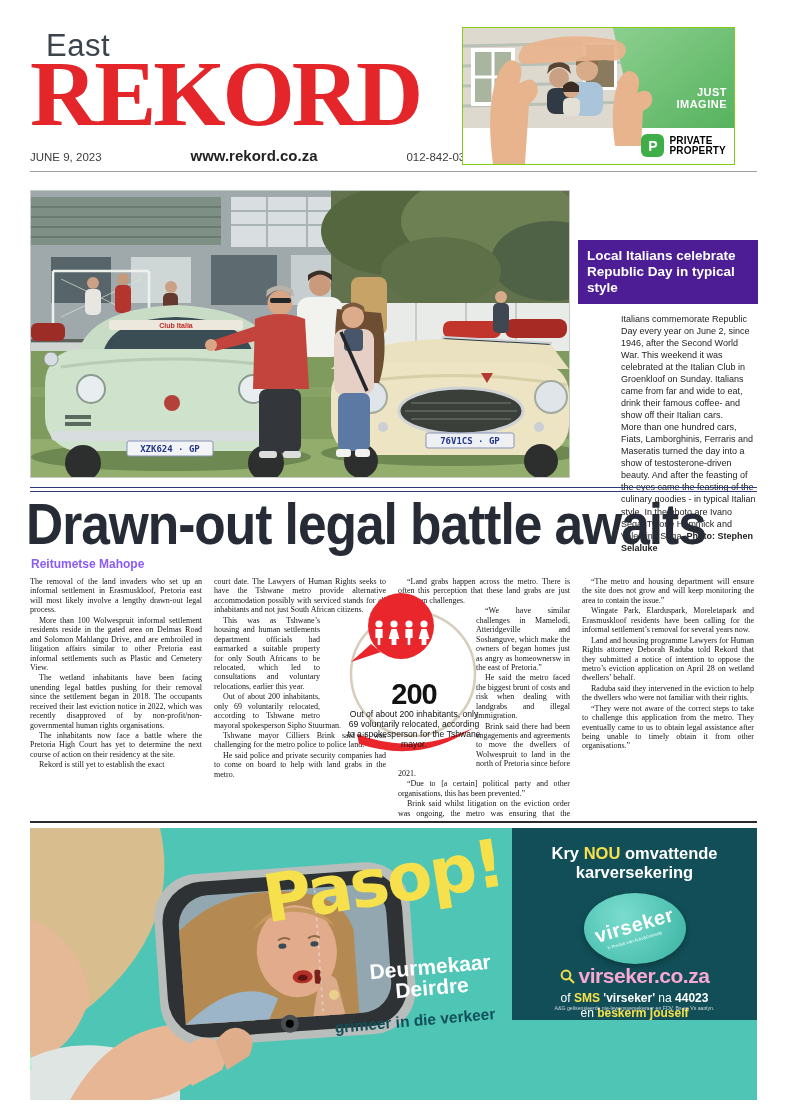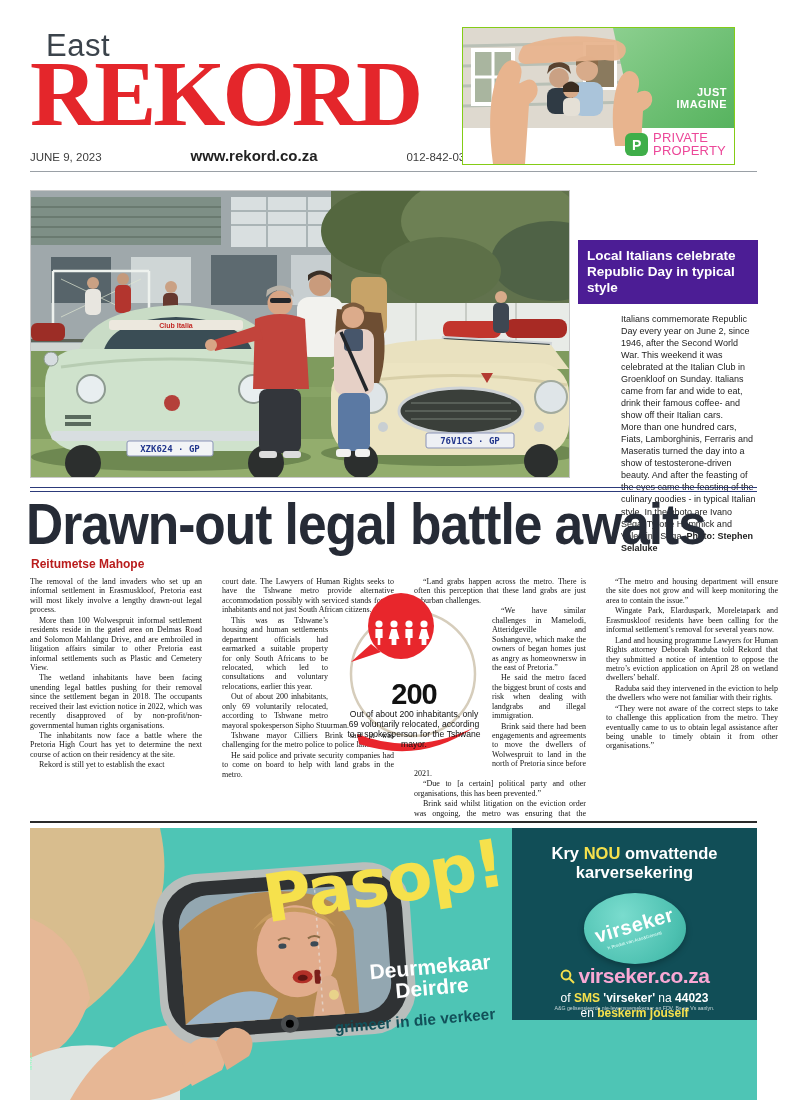--- a/index.html
+++ b/index.html
@@ -13,35 +13,35 @@
   .info-row{position:absolute;left:30px;top:147px;width:448px;display:flex;justify-content:space-between;align-items:baseline;}
   .info-date,.info-phone{font-size:11.5px;color:#3c3c3c;}
   .info-url{font-size:15px;font-weight:bold;color:#222;}
   .rule{position:absolute;left:30px;width:727px;border-top:1px solid #9aa0a6;}
   
   .pp-ad{position:absolute;left:462px;top:27px;width:271px;height:136px;border:1px solid #84cc16;overflow:hidden;background:#fff;}
   .pp-just{position:absolute;right:7px;top:58px;text-align:right;color:#fff;font-weight:bold;font-size:11px;line-height:1.12;letter-spacing:.5px;}
   .pp-logo{position:absolute;right:8px;bottom:7px;display:flex;align-items:center;gap:5px;}
   .pp-badge{width:23px;height:23px;border-radius:6px;background:#3fae49;color:#fff;font-weight:bold;font-size:14px;
         display:flex;align-items:center;justify-content:center;}
-  .pp-name{font-size:13px;font-weight:normal;color:#ec4899;line-height:.95;letter-spacing:.2px;}
+  .pp-name{font-size:10px;font-weight:bold;color:#000000;line-height:.95;letter-spacing:.2px;}
   
   .main-photo{position:absolute;left:30px;top:190px;width:540px;height:288px;border:1px solid #c9c9c9;box-sizing:border-box;overflow:hidden;}
   
   .sidebar{position:absolute;left:578px;top:240px;width:180px;}
   .side-title{background:#4c1d95;color:#fff;font-size:13.5px;font-weight:bold;line-height:1.18;padding:8px 9px;}
   .side-body{margin-top:9px;font-size:9px;line-height:1.34;color:#1d1d1d;margin-left:43px;}
   .side-body p{margin:0;}
   
   .double-rule{position:absolute;left:30px;top:487px;width:727px;height:3px;border-top:1.5px solid #2c3a7a;border-bottom:1.5px solid #2c3a7a;}
   .headline{position:absolute;left:26px;top:492px;width:734px;font-size:50px;font-weight:bold;color:#262b36;
         letter-spacing:-1px;white-space:nowrap;transform:scale(1.03,1.14);transform-origin:left top;}
-  .byline{position:absolute;left:31px;top:557px;font-size:12px;font-weight:bold;color:#b91c1c;}
-  
-  .columns{position:absolute;left:30px;top:577px;width:727px;height:242px;display:flex;gap:20px;
+  .byline{position:absolute;left:31px;top:557px;font-size:12px;font-weight:bold;color:#8b5cf6;}
+  
+  .columns{position:absolute;left:30px;top:577px;width:727px;height:242px;display:flex;gap:12px;
         font-family:"Liberation Serif",serif;font-size:8px;line-height:1.18;text-align:justify;color:#141414;}
   .col{flex:0 0 172px;width:172px;overflow:hidden;}
   .col p{margin:0 0 1px 0;}
   .col p.ind{text-indent:9px;}
   .cut-r{float:right;width:62px;height:96px;margin-left:4px;}
   .cut-l{float:left;width:74px;height:156px;margin-right:4px;}
   
   .infographic{position:absolute;left:347px;top:586px;width:134px;height:176px;}
   .ig-number{position:absolute;left:0;top:92px;width:134px;text-align:center;font-size:29px;font-weight:bold;color:#111;letter-spacing:-1px;}
   .ig-caption{position:absolute;left:0;top:124px;width:134px;text-align:center;font-size:8.6px;line-height:1.16;color:#111;font-weight:500;}

